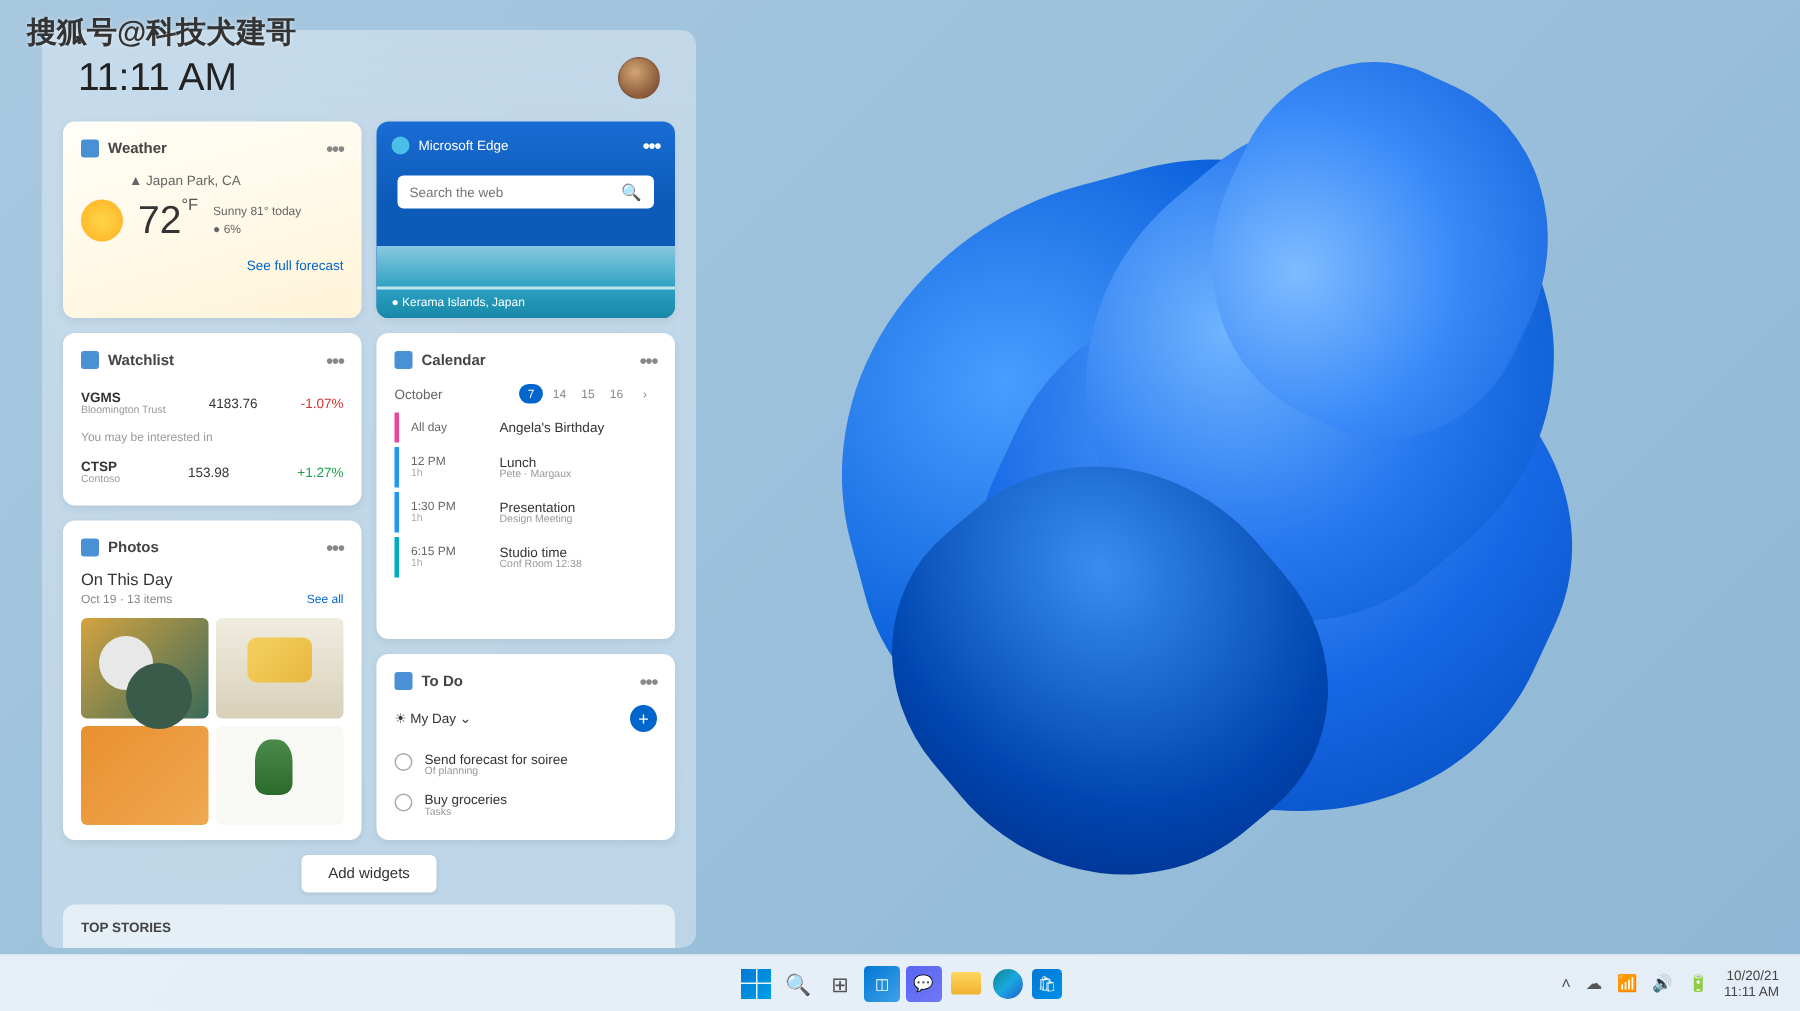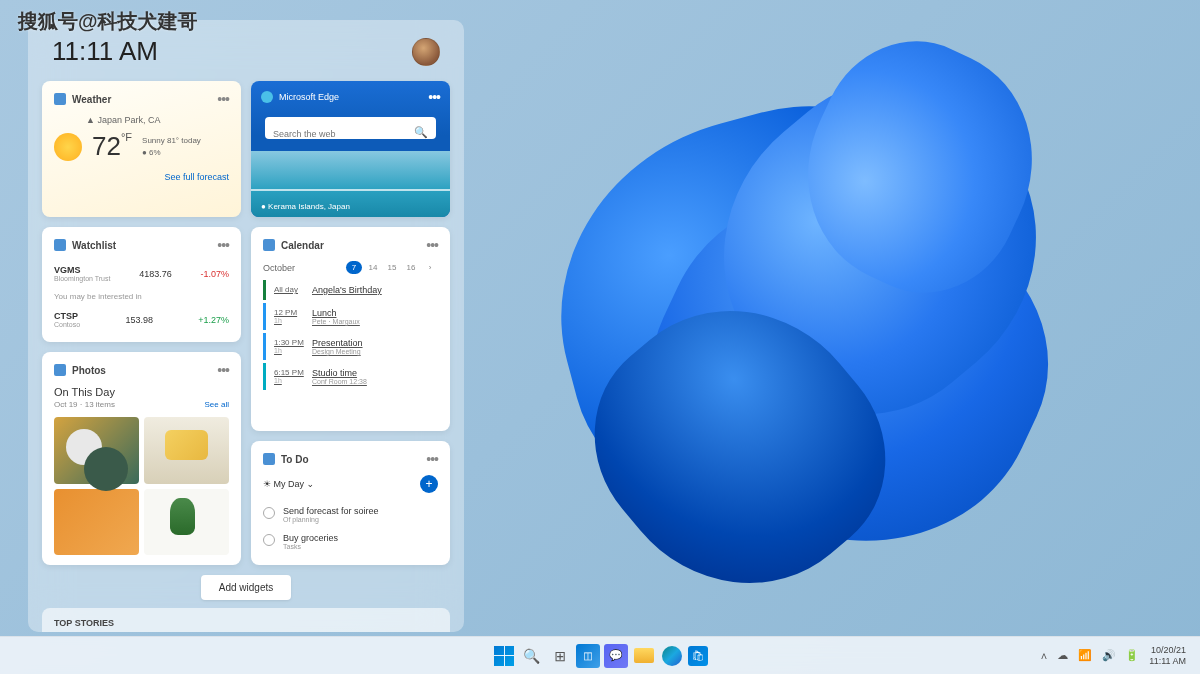--- a/index.html
+++ b/index.html
@@ -33,41 +33,41 @@
 .weather-main { display: flex; align-items: center; gap: 10px; }
 .sun { width: 28px; height: 28px; background: radial-gradient(circle, #ffd54a 0%, #ffb020 100%); border-radius: 50%; }
 .temp { font-size: 26px; font-weight: 300; color: #333; }
 .temp-unit { font-size: 11px; vertical-align: top; }
 .weather-desc { font-size: 8px; color: #666; line-height: 1.4; }
 .weather-link { color: #0066cc; font-size: 9px; margin-top: 10px; text-align: right; cursor: pointer; }
 
 .bing-widget { background: linear-gradient(180deg, #1a6dd4 0%, #0d5bb8 40%); padding: 0; overflow: hidden; position: relative; }
 .bing-top { padding: 8px 10px; display: flex; align-items: center; gap: 6px; }
 .bing-title { color: #fff; font-size: 9px; flex: 1; }
-.bing-search { margin: 4px 14px; background: #fff; border-radius: 4px; height: 22px; display: flex; align-items: flex-end; padding: 0 8px; }
+.bing-search { margin: 4px 14px; background: #fff; border-radius: 4px; height: 22px; display: flex; align-items: center; padding: 0 8px; }
 .bing-search input { border: none; outline: none; flex: 1; font-size: 9px; color: #888; }
 .bing-search-icon { color: #0078d4; font-size: 11px; }
-.bing-image { height: 66px; background: linear-gradient(180deg, #88c8e0 0%, #2aa0c0 60%, #1888a8 100%); position: relative; margin-top: 8px; }
+.bing-image { height: 48px; background: linear-gradient(180deg, #88c8e0 0%, #2aa0c0 60%, #1888a8 100%); position: relative; margin-top: 21px; }
 .bing-bridge { position: absolute; bottom: 40%; left: 0; right: 0; height: 2px; background: rgba(255,255,255,0.7); }
 .bing-caption { position: absolute; bottom: 6px; left: 10px; color: #fff; font-size: 8px; }
 
 .stocks .stock-row { display: flex; justify-content: space-between; align-items: center; padding: 4px 0; font-size: 9px; gap: 23px; }
 .stock-sym { font-weight: 600; color: #333; }
 .stock-sub { font-size: 7px; color: #999; }
 .stock-price { color: #333; }
 .stock-change.neg { color: #d93030; }
 .stock-change.pos { color: #1a9e4a; }
 .stock-note { font-size: 8px; color: #999; margin: 6px 0; }
 
 .calendar .cal-header { display: flex; align-items: center; gap: 6px; margin-bottom: 6px; }
 .cal-month { font-size: 9px; color: #666; flex: 1; }
 .cal-days { display: flex; gap: 3px; font-size: 8px; color: #888; }
 .cal-day { width: 16px; text-align: center; padding: 2px; border-radius: 8px; }
 .cal-day.active { background: #0066cc; color: #fff; }
-.cal-event { display: flex; gap: 4px; padding: 5px 0; border-left: 3px solid #15803d; padding-left: 8px; margin-bottom: 3px; text-decoration: underline; }
+.cal-event { display: flex; gap: 25px; padding: 5px 0; border-left: 3px solid #ec4899; padding-left: 8px; margin-bottom: 3px; }
 .cal-event.blue { border-color: #2196f3; }
 .cal-event.teal { border-color: #00acc1; }
 .cal-time { font-size: 8px; color: #666; width: 34px; }
 .cal-time-sub { font-size: 7px; color: #aaa; }
 .cal-name { font-size: 9px; color: #333; }
 .cal-loc { font-size: 7px; color: #999; }
 
 .photos { grid-row: span 2; }
 .photos-sub { display: flex; justify-content: space-between; font-size: 8px; color: #888; margin-bottom: 8px; }
 .photos-link { color: #0066cc; cursor: pointer; }

